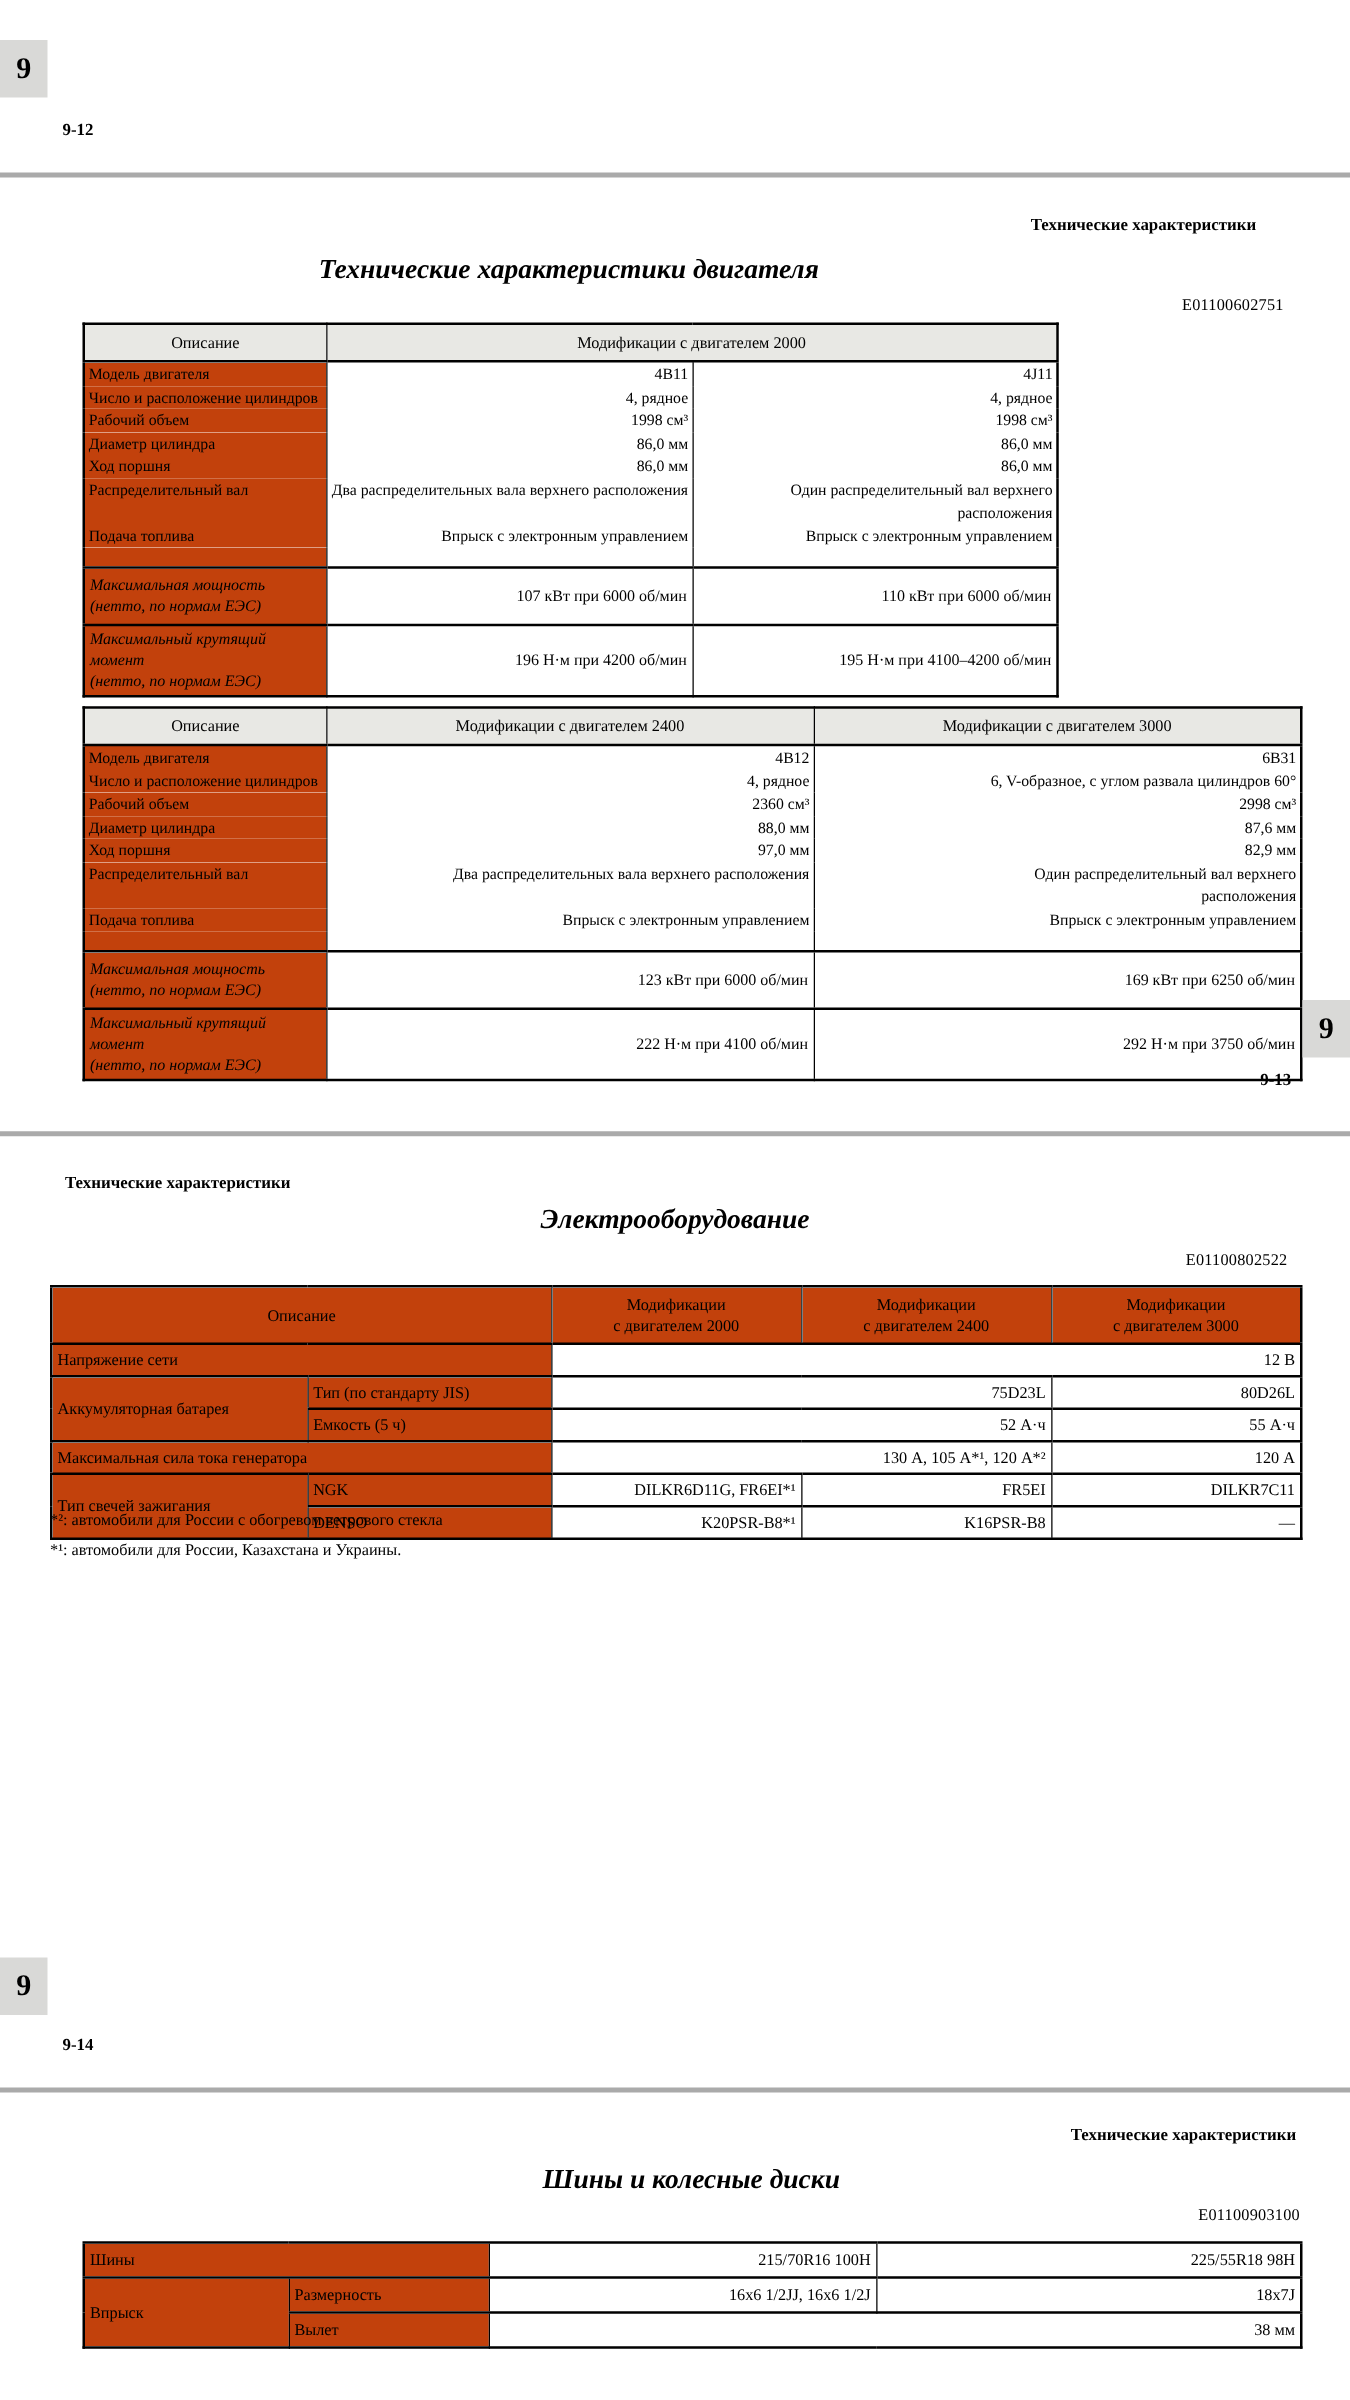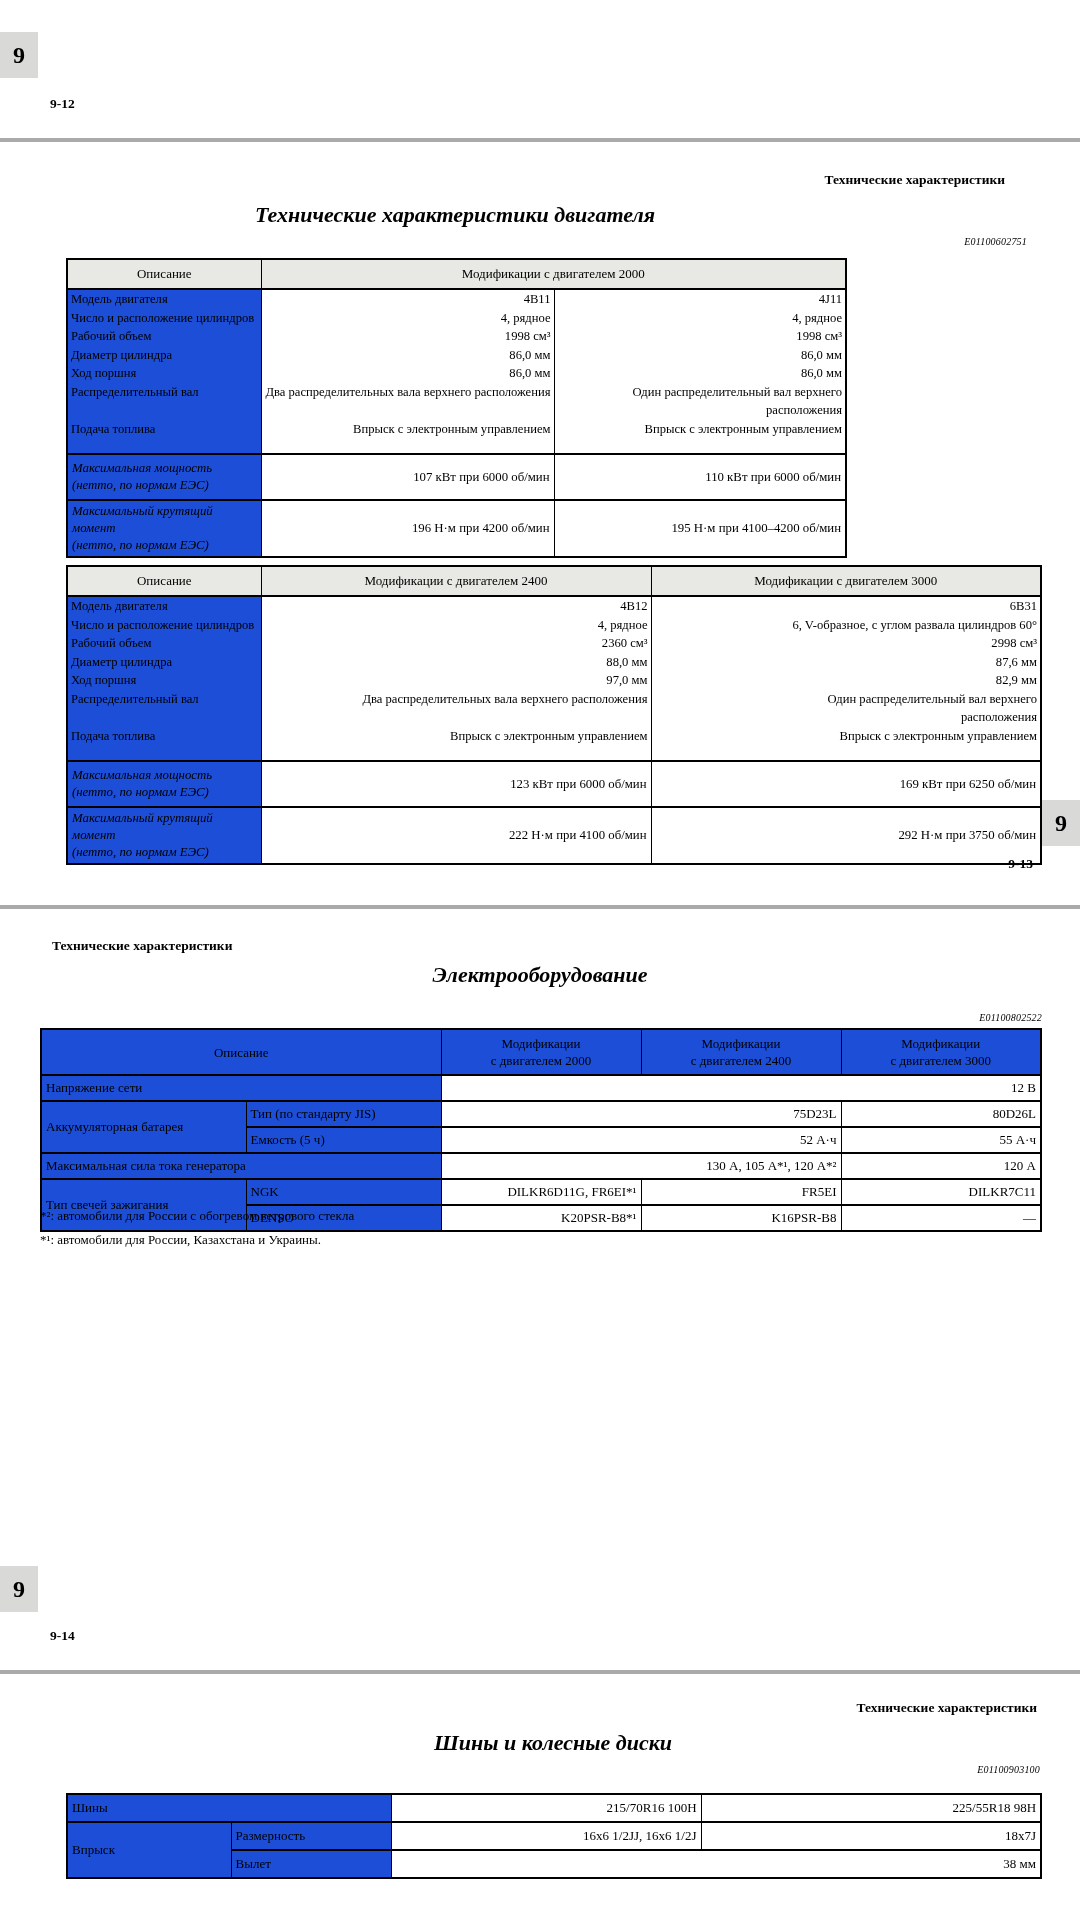--- a/index.html
+++ b/index.html
@@ -18,29 +18,29 @@
   #div-1{top:138px;} #div-2{top:905px;} #div-3{top:1670px;}
   .sec-header{position:absolute;font-weight:bold;font-size:13.5px;white-space:nowrap;text-align:right;}
   #hdr-1{right:75px;top:172px;}
   #hdr-2{left:52px;top:938px;}
   #hdr-3{right:43px;top:1700px;}
   .sec-title{position:absolute;font-weight:bold;font-style:italic;font-size:22px;
              transform:translateX(-50%);white-space:nowrap;}
   #title-1{left:455px;top:202px;}
   #title-2{left:540px;top:962px;}
   #title-3{left:553px;top:1730px;}
-  .ecode{position:absolute;font-size:10px;letter-spacing:.2px;font-style:italic;}
+  .ecode{position:absolute;font-size:13px;letter-spacing:.2px;}
   #ec-1{right:53px;top:236px;}
-  #ec-2{right:38px;top:1000px;margin-top:12px;}
+  #ec-2{right:50px;top:1000px;}
   #ec-3{right:40px;top:1764px;}
 
   table.doc{border-collapse:collapse;table-layout:fixed;position:absolute;
             border:2px solid #000;font-size:13px;}
   table.doc td{border:1px solid #000;padding:0 4px;vertical-align:middle;overflow:hidden;}
-  td.lbl{background:#1d4ed8;text-align:left;}
+  td.lbl{background:#c2410c;text-align:left;}
   td.v{text-align:right;}
   td.c{text-align:center;}
 
   
   #table1{left:66px;top:258px;width:779px;}
   #table2{left:66px;top:565px;width:974px;}
   tr.hd td{height:28px;border-bottom:2px solid #000;background:#e8e8e4;}
   tr.body td{border-top:none;border-bottom:none;line-height:18.5px;
              vertical-align:top;font-size:12.6px;padding:0 3px;}
   tr.sp td{border-top:none;border-bottom:none;height:15px;}

